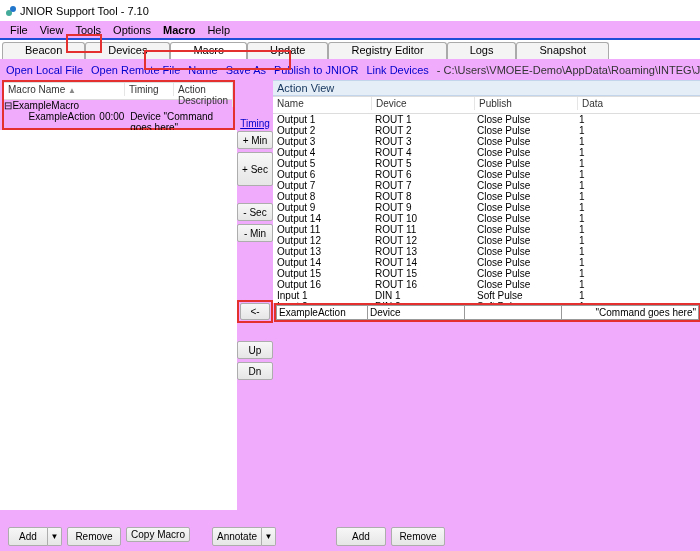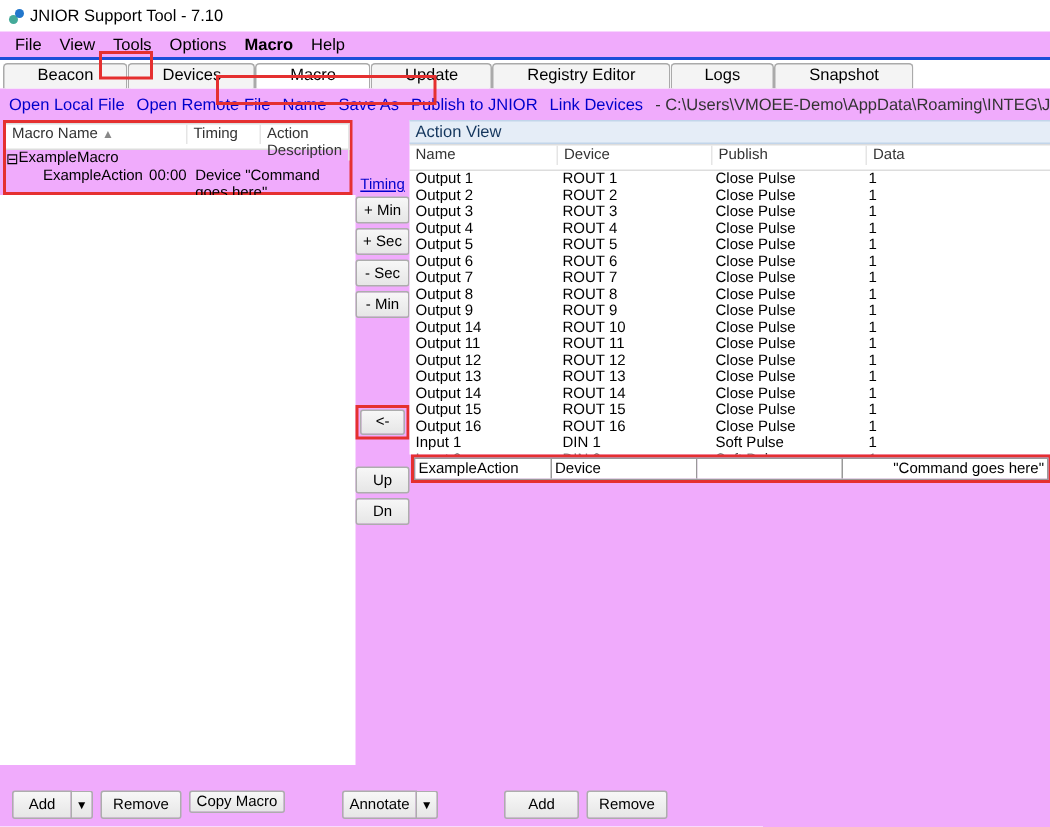--- a/index.html
+++ b/index.html
@@ -100,21 +100,21 @@
           <span style="width:40px">00:00</span>
           <span>Device   "Command goes here"</span>
         </div>
       </div>
       <div class="macrolist"></div>
     </div>
 
     <div class="mid">
       <span class="timing-lbl">Timing</span>
       <button class="btn" style="width:36px;height:18px;margin-bottom:3px">+ Min</button>
-      <button class="btn" style="width:36px;height:18px;margin-bottom:3px">+ Sec</button>
+      <button class="btn" style="width:36px;height:34px;margin-bottom:17px">+ Sec</button>
       <button class="btn" style="width:36px;height:18px;margin-bottom:3px">- Sec</button>
       <button class="btn" style="width:36px;height:18px;margin-bottom:58px">- Min</button>
       <div style="border:2px solid #e53030;padding:1px;margin-bottom:18px">
         <button class="btn" style="width:30px;height:17px">&lt;-</button>
       </div>
       <button class="btn" style="width:36px;height:18px;margin-bottom:3px">Up</button>
       <button class="btn" style="width:36px;height:18px">Dn</button>
     </div>
 
     <div class="right">
@@ -250,21 +250,21 @@
 
   <div style="position:absolute;bottom:5px;left:8px;display:flex;gap:5px">
     <span class="dropbtn">
       <button class="btn" style="width:40px;height:19px;border-radius:2px 0 0 2px">Add</button>
       <button class="btn" style="width:14px;height:19px;border-radius:0 2px 2px 0;border-left:none;font-size:8px">▼</button>
     </span>
     <button class="btn" style="width:54px;height:19px">Remove</button>
     <button class="btn" style="width:64px;height:15px">Copy Macro</button>
   </div>
 
-  <div style="position:absolute;bottom:5px;left:228px">
+  <div style="position:absolute;bottom:5px;left:212px">
     <span class="dropbtn">
       <button class="btn" style="width:50px;height:19px;border-radius:2px 0 0 2px">Annotate</button>
       <button class="btn" style="width:14px;height:19px;border-radius:0 2px 2px 0;border-left:none;font-size:8px">▼</button>
     </span>
   </div>
 
   <div style="position:absolute;bottom:5px;left:336px;display:flex;gap:5px">
     <button class="btn" style="width:50px;height:19px">Add</button>
     <button class="btn" style="width:54px;height:19px">Remove</button>
   </div>

